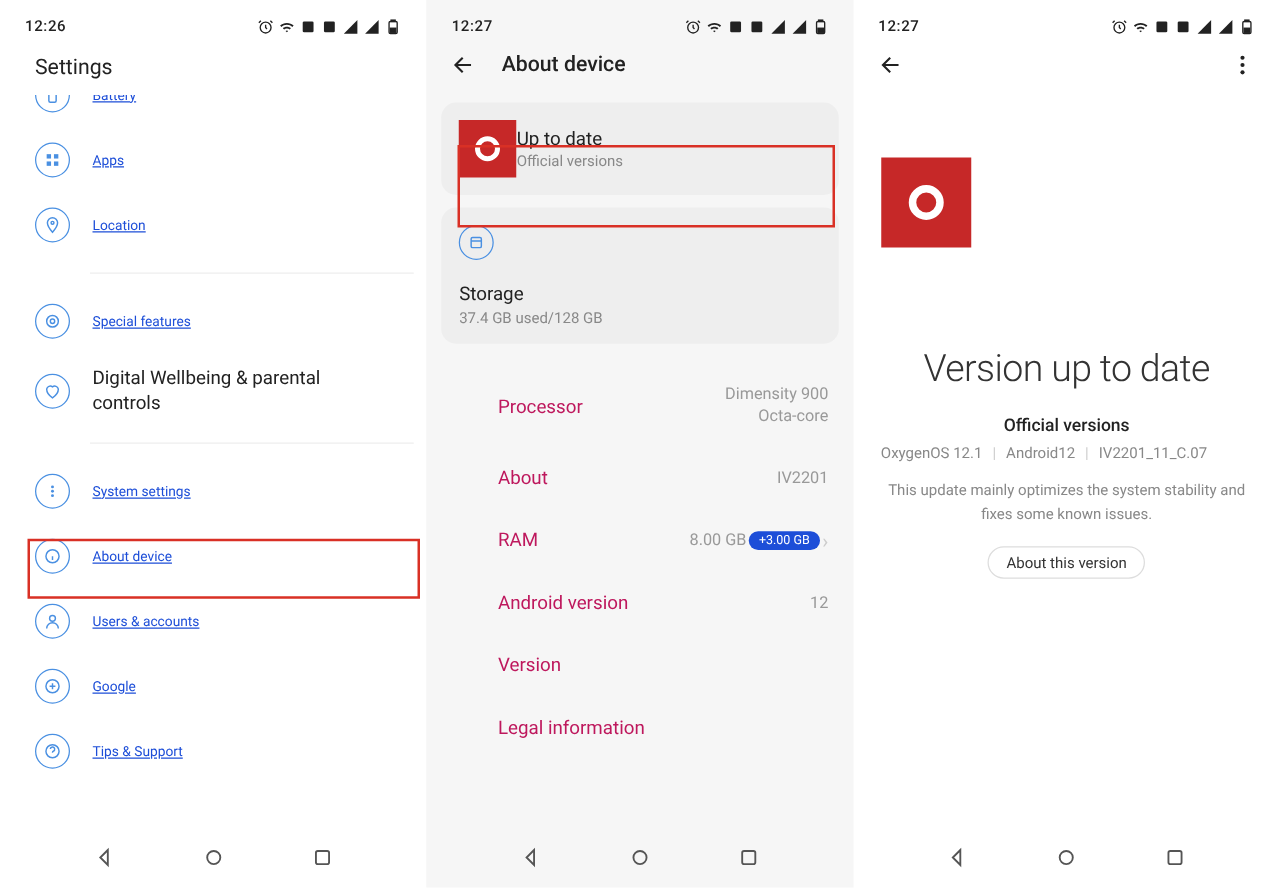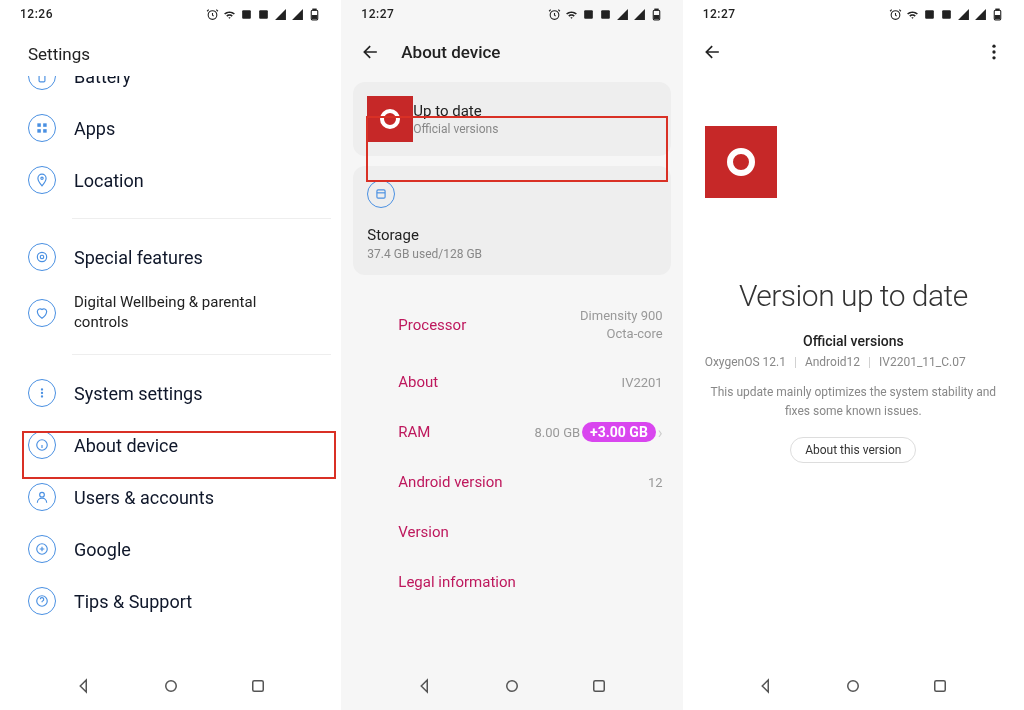--- a/index.html
+++ b/index.html
@@ -18,21 +18,21 @@
     display: flex;
     flex-direction: column;
     position: relative;
   }
   .phone2, .phone3 { background: #f6f6f6; }
   .phone3 { background: #fff; }
   
   .status-bar {
     height: 28px;
     display: flex;
-    align-items: center;
+    align-items: flex-end;
     justify-content: space-between;
     padding: 0 20px;
     font-size: 12px;
     color: #222;
   }
   .status-left { font-weight: 500; letter-spacing: 0.5px; }
   .status-right { display: flex; gap: 4px; align-items: center; }
   .status-right svg { width: 13px; height: 13px; }
   
   .header1 {
@@ -74,21 +74,21 @@
     width: 28px;
     height: 28px;
     border: 1.5px solid #4a90e2;
     border-radius: 50%;
     display: flex;
     align-items: center;
     justify-content: center;
     flex-shrink: 0;
   }
   .setting-icon svg { width: 14px; height: 14px; }
-  .setting-label { font-size: 18px; color: #0f172a; }
+  .setting-label { font-size: 11px; color: #1d4ed8; text-decoration: underline; }
   .setting-sublabel { font-size: 15px; color: #222; line-height: 1.3; }
   .divider {
     height: 1px;
     background: #eee;
     margin: 12px 0 12px 62px;
   }
   .redbox1 {
     position: absolute;
     border: 2px solid #d93025;
     left: 22px;
@@ -165,26 +165,26 @@
     justify-content: space-between;
     align-items: center;
     padding: 14px 8px;
     min-height: 50px;
   }
   .spec-label { font-size: 15px; color: #be185d; margin-left: 37px; }
   .spec-value { font-size: 13px; color: #999; text-align: right; }
   .spec-value.two-line { line-height: 1.4; }
   .ram-row { display: flex; align-items: center; gap: 2px; }
   .badge-blue {
-    background: #d946ef;
+    background: #1d4ed8;
     color: #fff;
-    font-size: 14px;
+    font-size: 10px;
     padding: 2px 8px;
     border-radius: 10px;
-    font-weight: 700;
+    font-weight: 400;
   }
   .chev { color: #ccc; font-size: 16px; }
   .p2-list { margin-top: 18px; }
   
   .p3-content {
     flex: 1;
     padding: 0 22px;
     text-align: center;
   }
   .logo-big {

